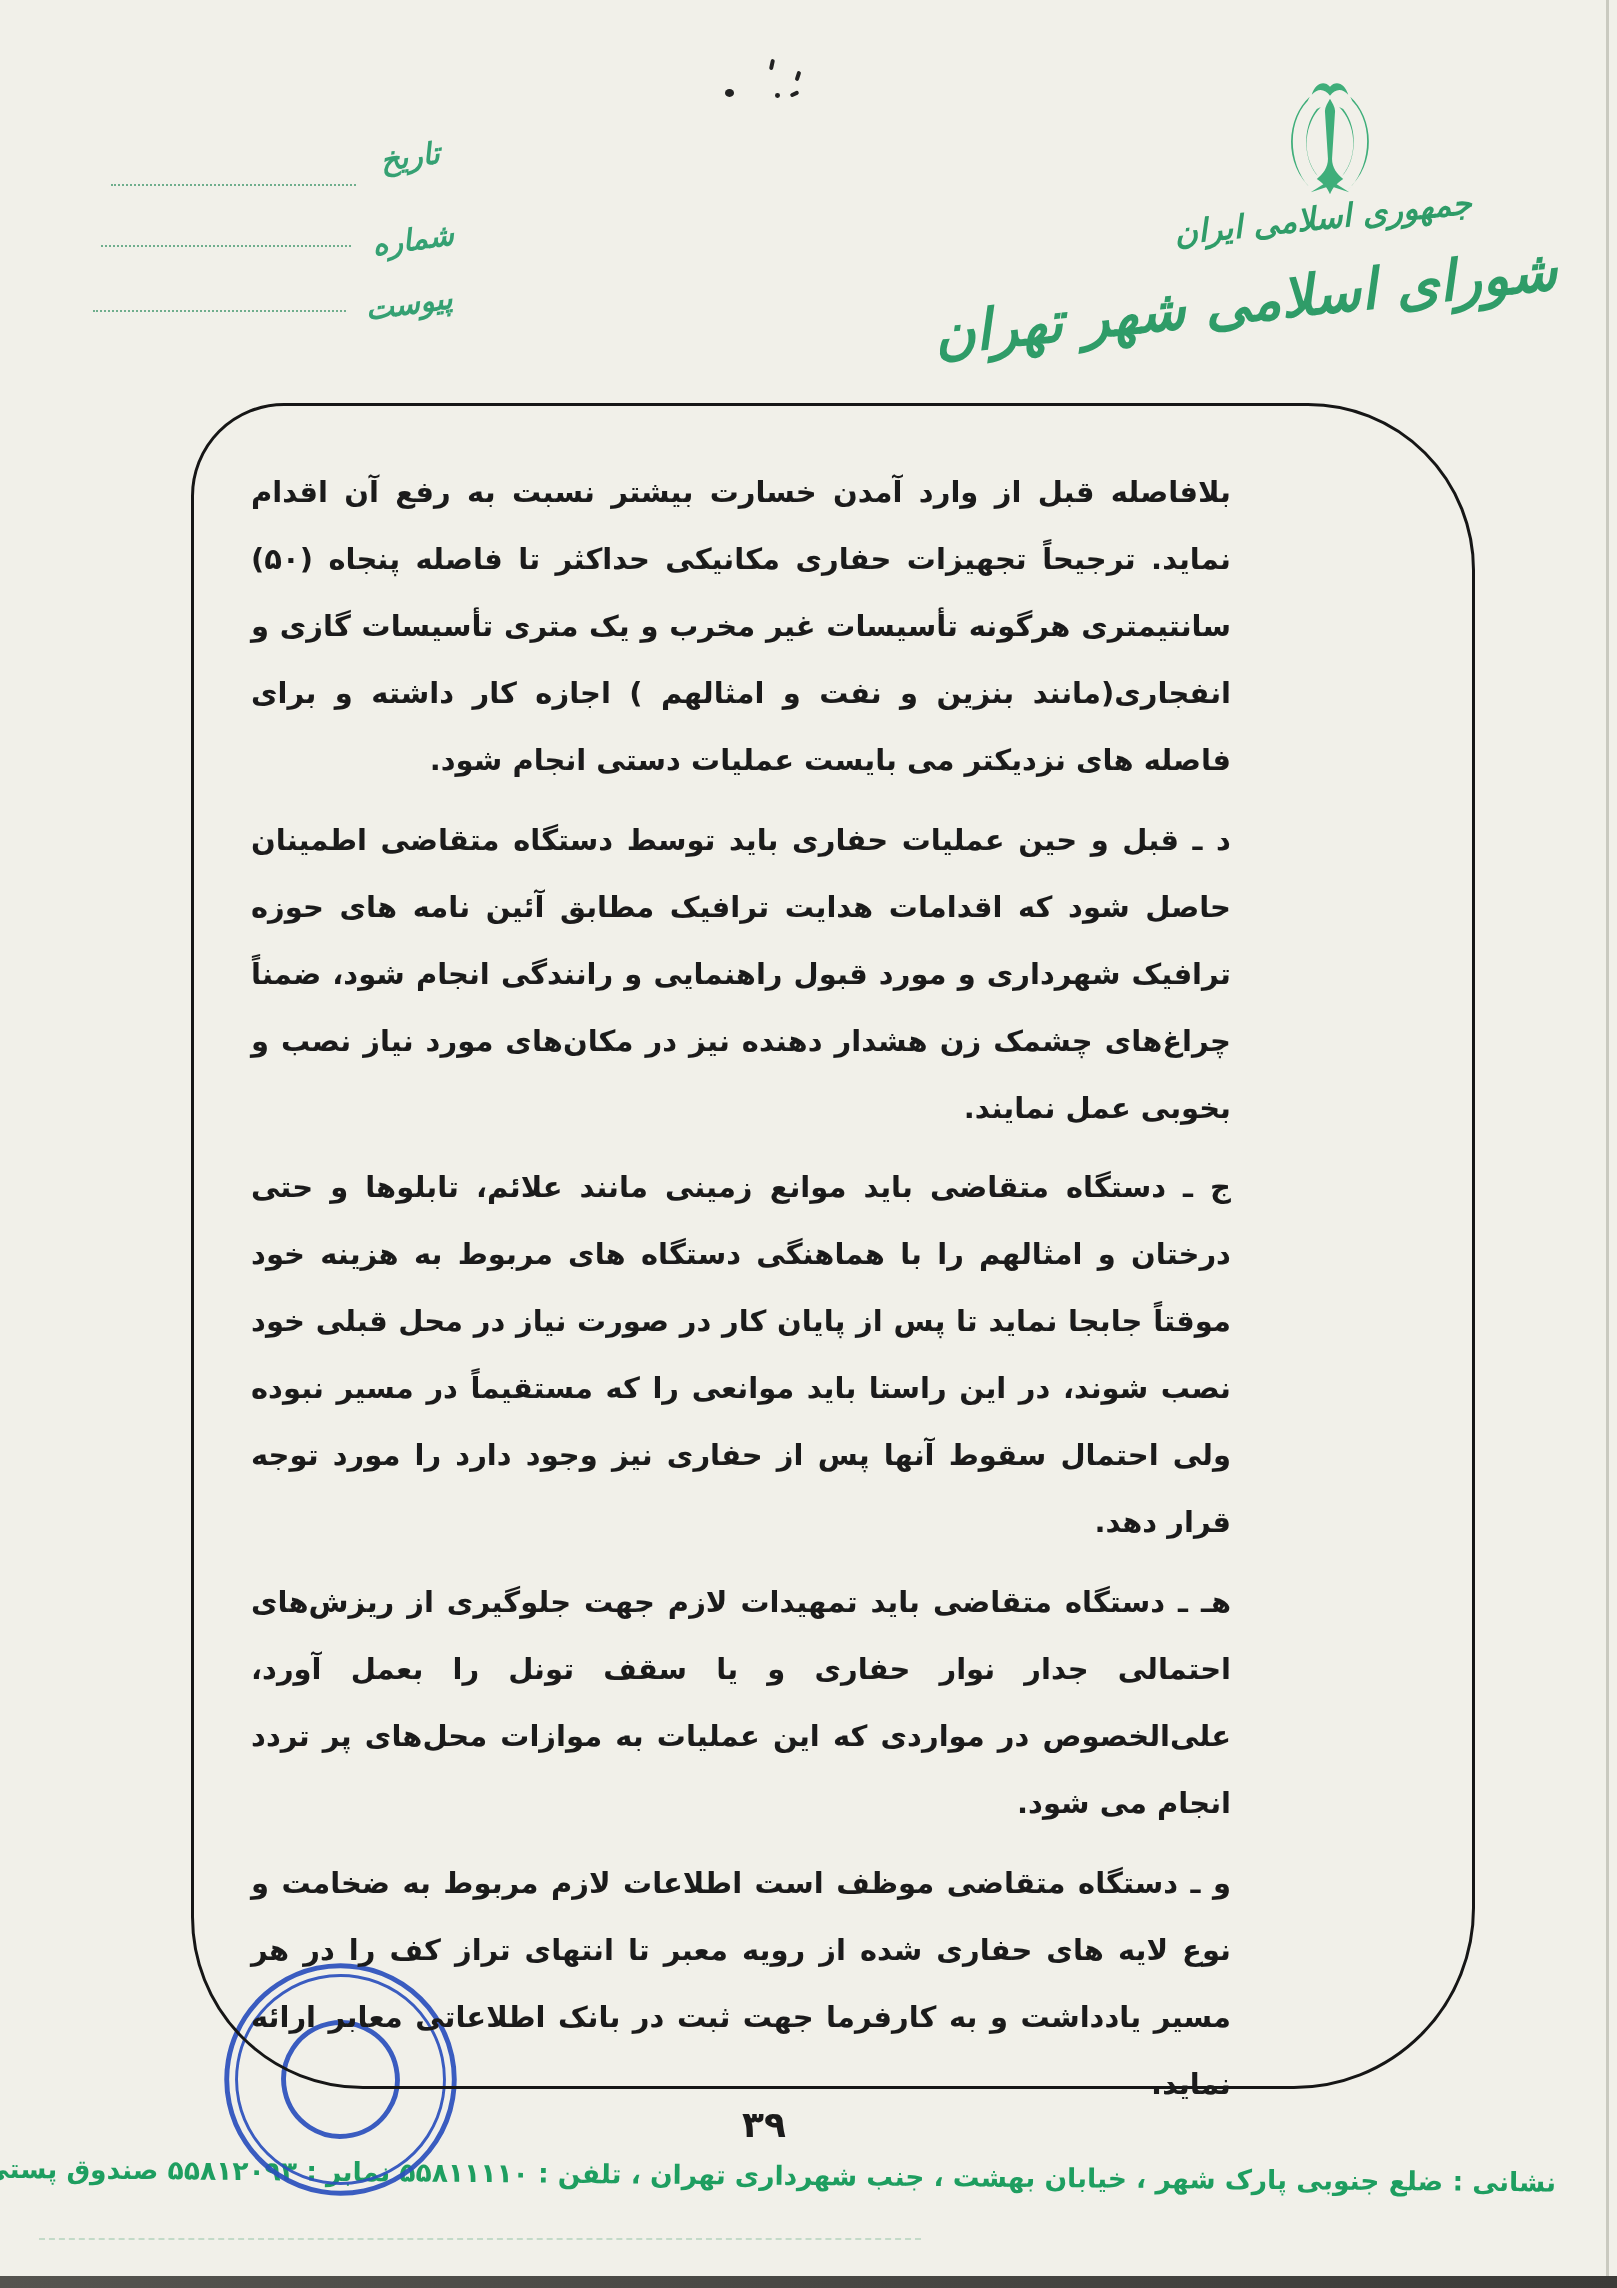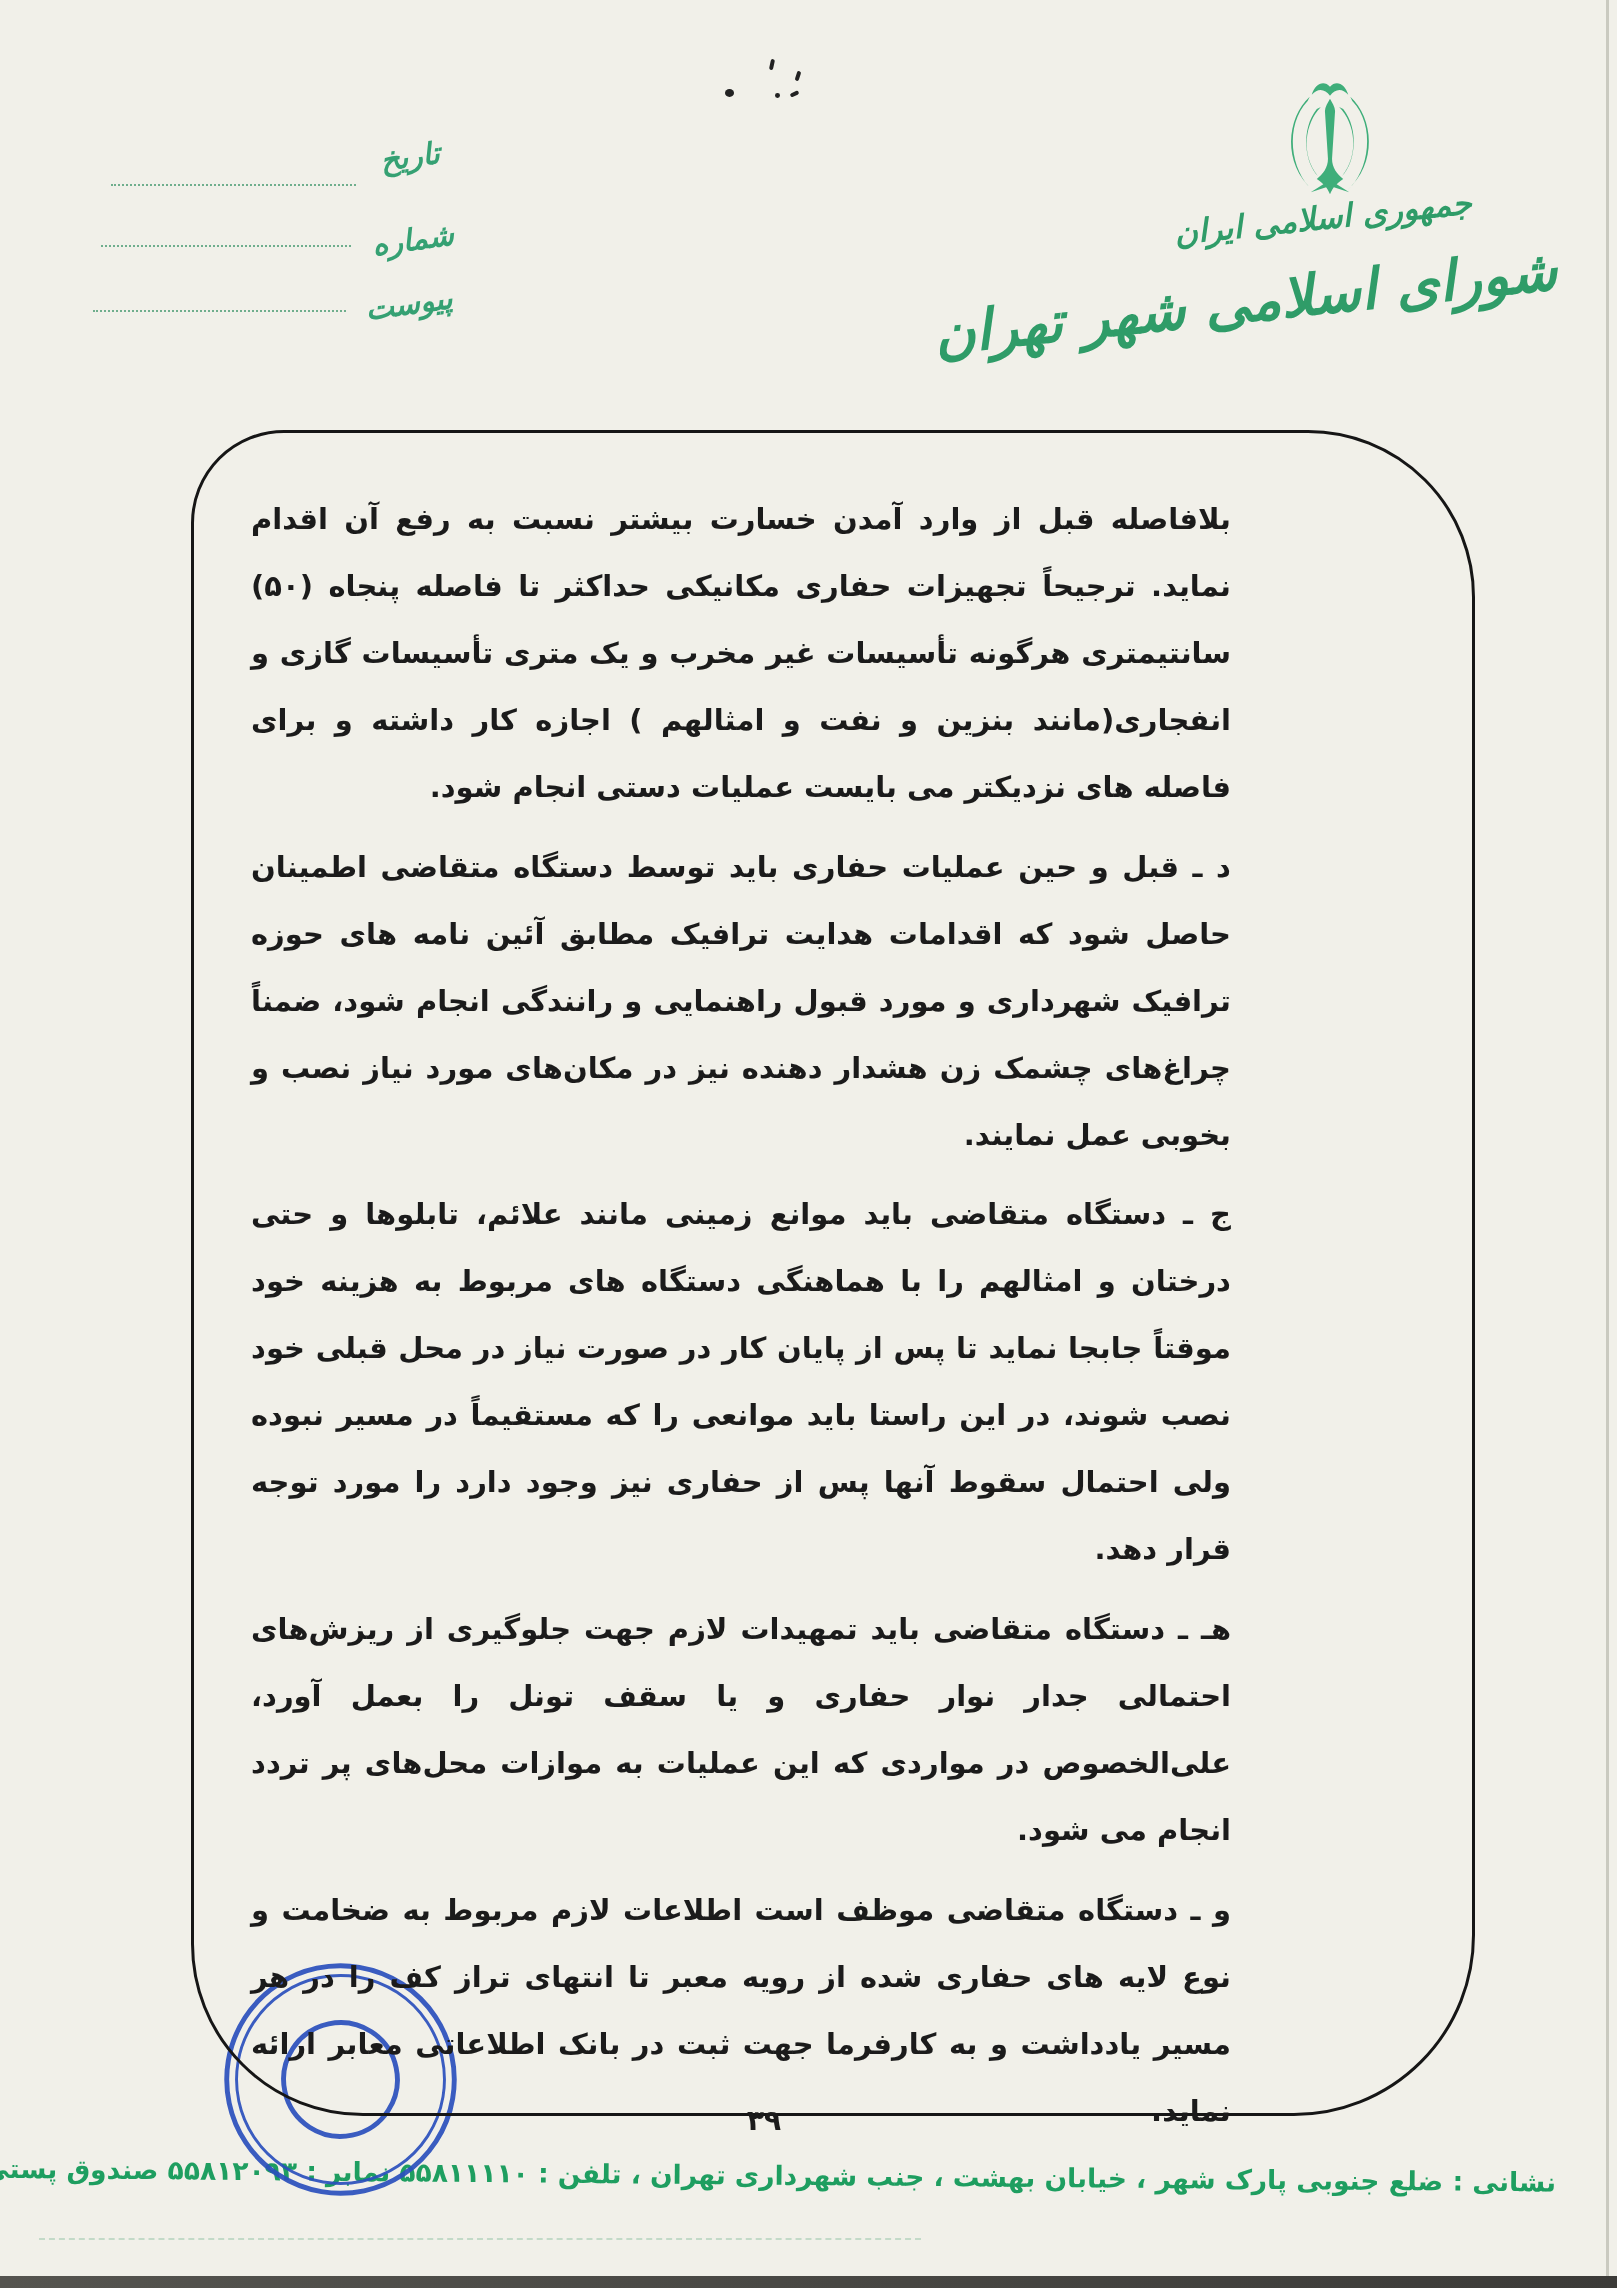--- a/index.html
+++ b/index.html
@@ -40,39 +40,39 @@
   }
   .lbl-date{left:380px;top:139px;}
   .lbl-number{left:372px;top:222px;}
   .lbl-attachment{left:365px;top:286px;}
   .fld-line{position:absolute;border-bottom:2.9px dotted #6fae8d;height:0;}
   .line-date{left:111px;top:184px;width:245px;}
   .line-number{left:101px;top:245px;width:250px;}
   .line-attachment{left:93px;top:310px;width:253px;}
   
   .doc-frame{
-    position:absolute;left:191px;top:430px;width:1284px;height:1686px;
+    position:absolute;left:191px;top:403px;width:1284px;height:1686px;
     border:3.9px solid #161616;
     border-radius:93px 167px 181px 172px;
     box-sizing:border-box;
     background:transparent;
     z-index:3;
   }
   .doc-text{
     position:absolute;left:57px;right:241px;top:53px;
     direction:rtl;
     color:#1b1b1b;
     font-size:29px;font-weight:bold;line-height:67px;
     text-align:justify;
   }
   .doc-text p{margin:0 0 12.7px 0;}
   
   .page-number{
     position:absolute;left:720px;top:2104px;width:88px;
-    text-align:center;color:#1b1b1b;font-size:28px;font-weight:bold;z-index:4;direction:rtl;
+    text-align:center;color:#1b1b1b;font-size:36px;font-weight:bold;z-index:4;direction:rtl;
   }
   
   .stamp{position:absolute;left:213px;top:1952px;width:255px;height:255px;z-index:2;transform:rotate(-12deg);opacity:.92;}
   
   .footer-address{
     position:absolute;left:69px;right:61px;top:2156px;
     direction:rtl;color:#1e9e60;font-weight:bold;font-size:26.5px;line-height:39px;
     text-align:justify;text-align-last:justify;
     transform:rotate(.5deg);white-space:nowrap;
     display:flex;justify-content:space-between;

